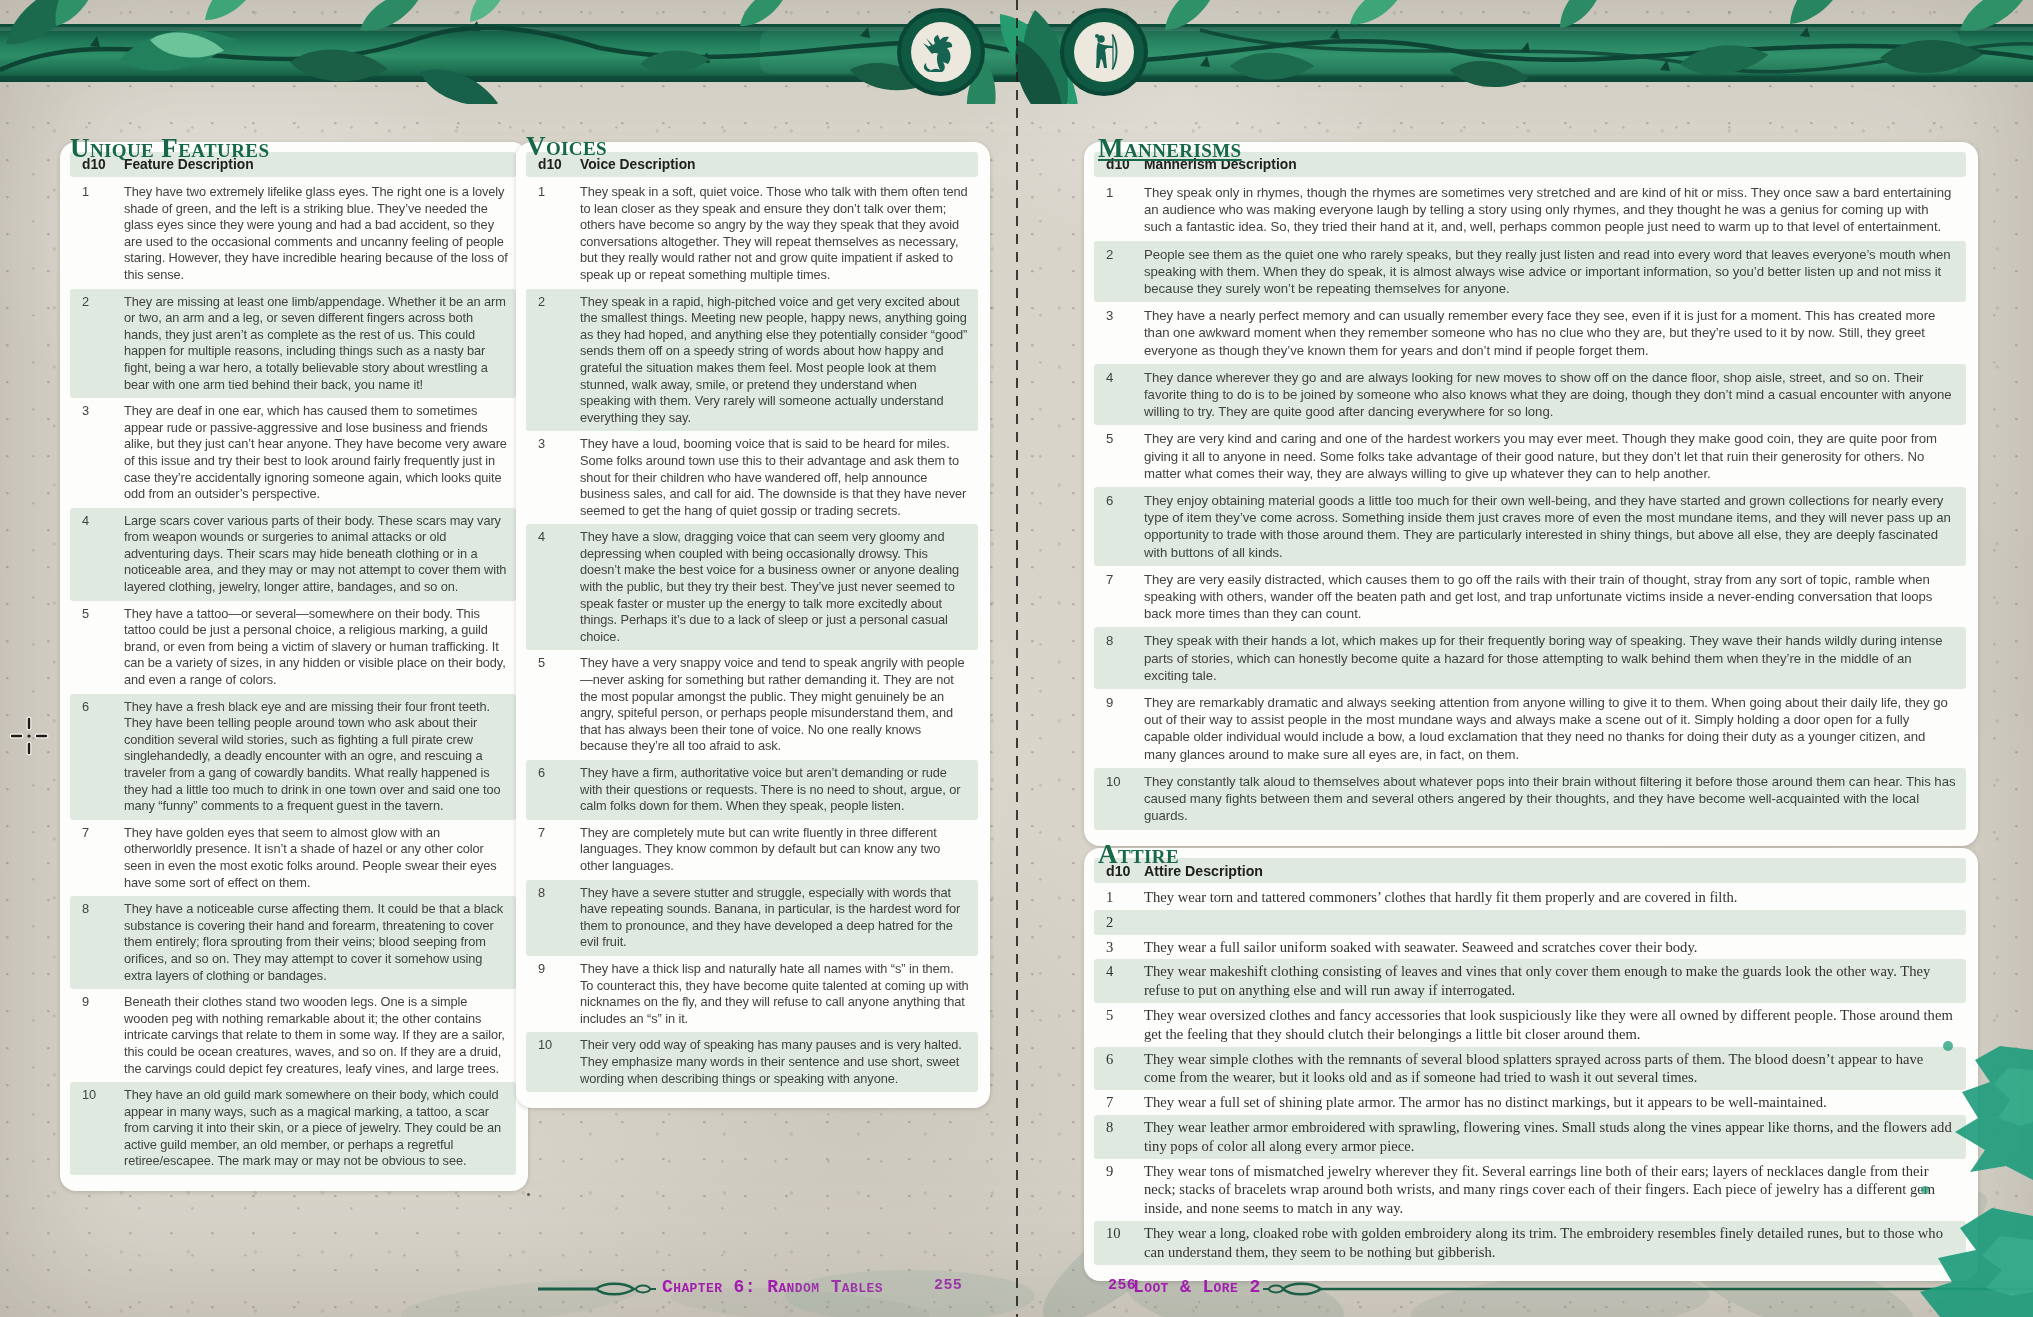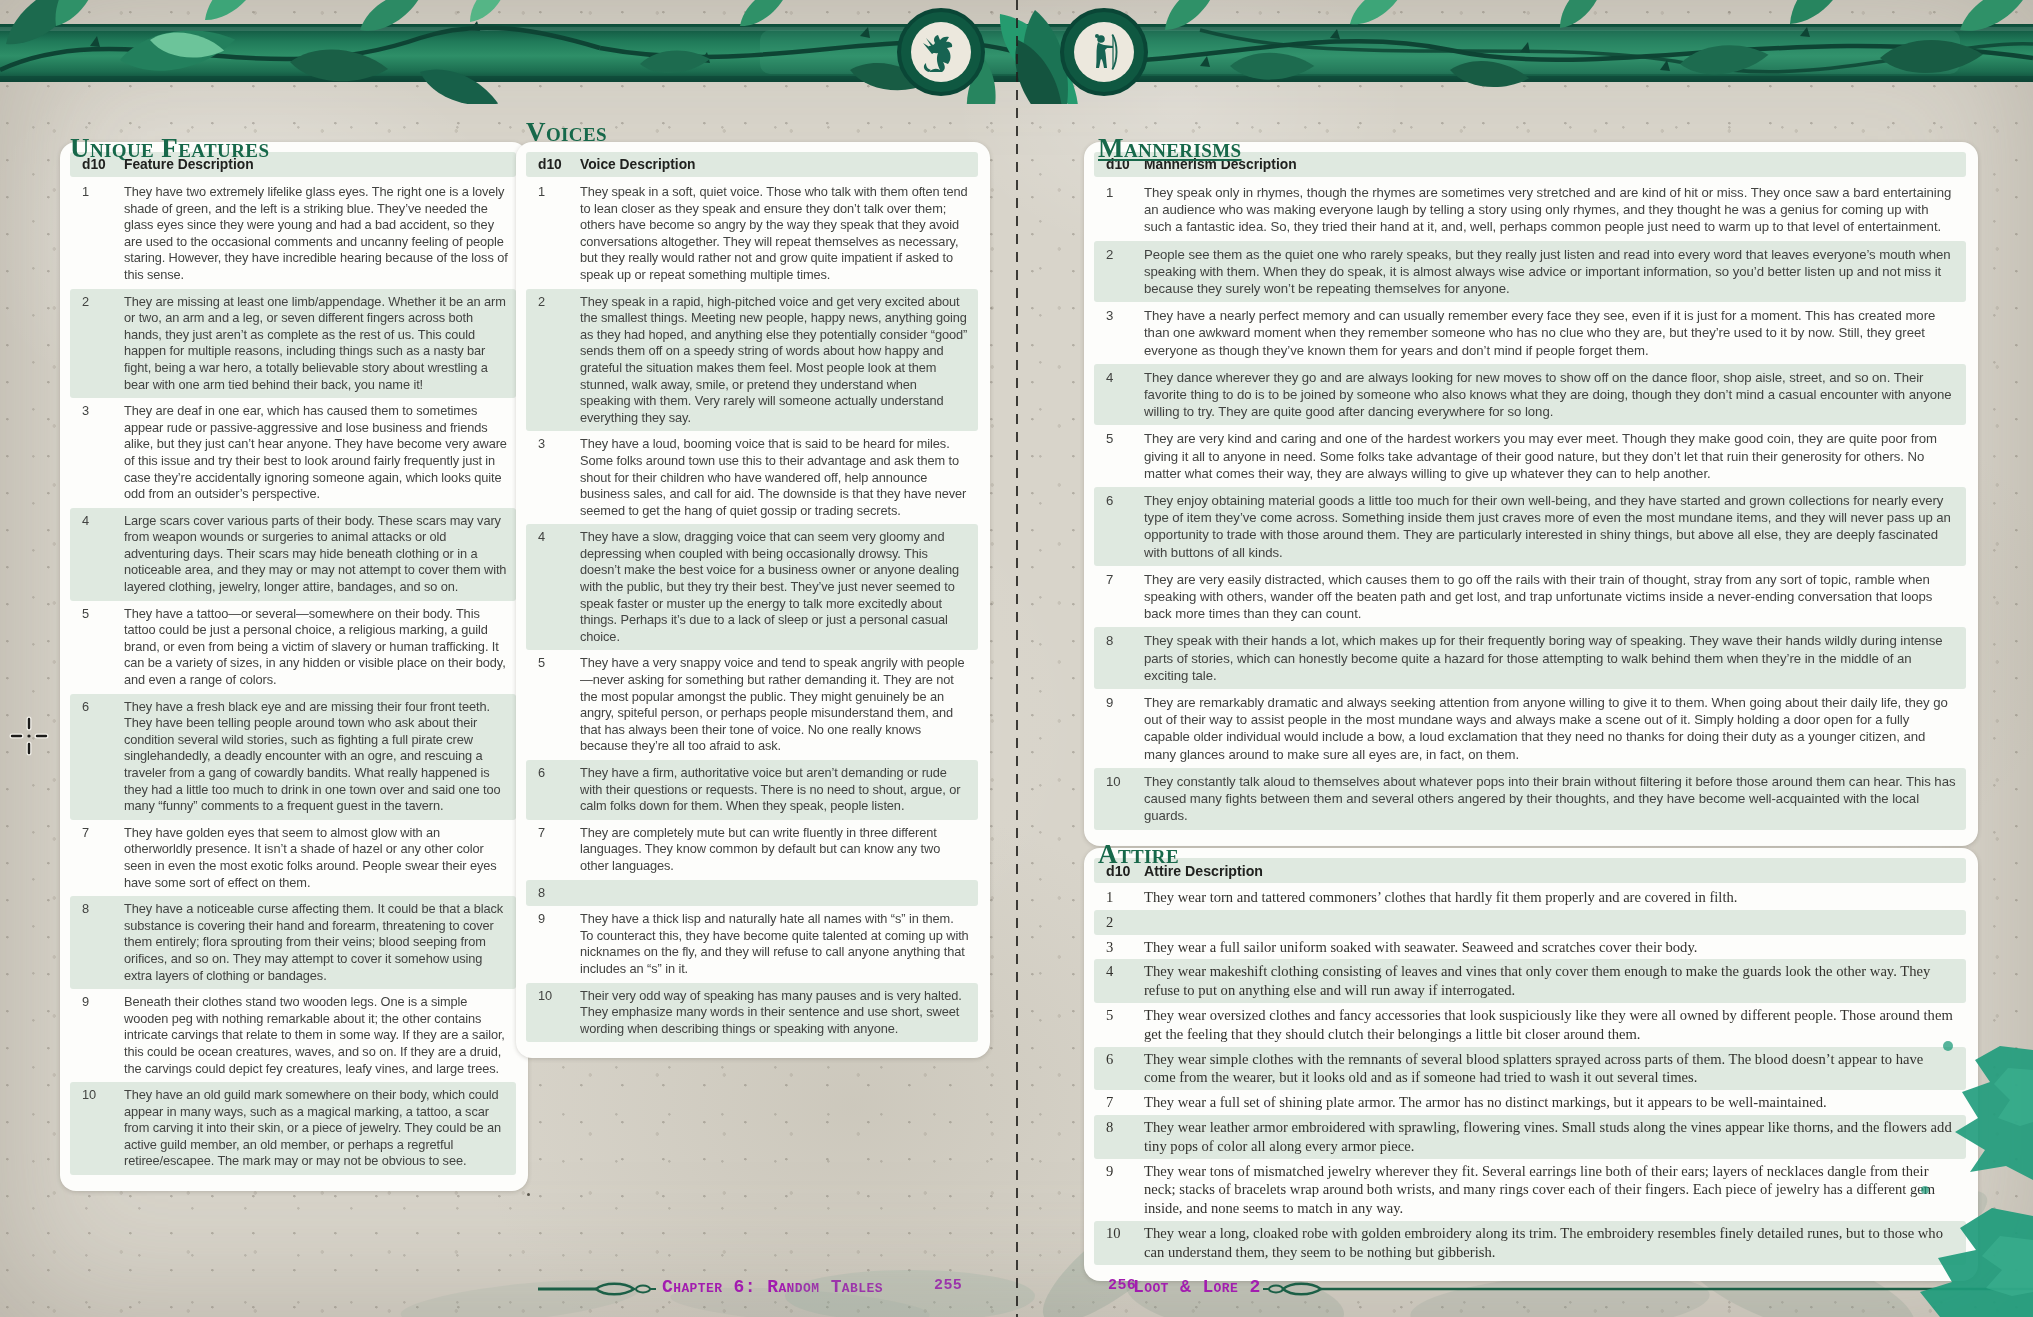--- a/index.html
+++ b/index.html
@@ -185,21 +185,21 @@
       <path d="M 0 -7 L 9 -6 L 9 -4 L 0 -4 Z"></path>
       <path d="M 9 -18 C 15 -9 15 9 9 18 L 7.5 17 C 13 9 13 -9 7.5 -17 Z"></path>
       <rect x="8.4" y="-17" width="1.2" height="34"></rect>
     </g>
   </g>
 </svg>
 
 <div class="page-divider"></div>
 
 <h2 class="sec-title" style="left:70px;top:114px;">Unique Features</h2>
-<h2 class="sec-title" style="left:526px;top:98px;">Voices</h2>
+<h2 class="sec-title" style="left:526px;top:112px;">Voices</h2>
 <h2 class="sec-title" style="left:1098px;top:114px;text-decoration:underline;">Mannerisms</h2>
 <h2 class="sec-title" style="left:1098px;top:820px;">Attire</h2>
 
 <div class="panel sans-table" style="left:60px;top:142px;width:446px;">
   <div class="thead">
     <span class="roll">d10</span>
     <span class="txt">Feature Description</span>
   </div>
   <div class="tbody">
       <div class="trow">
@@ -274,20 +274,21 @@
       <div class="trow">
         <span class="roll">6</span>
         <span class="txt">They have a firm, authoritative voice but aren’t demanding or rude with their questions or requests. There is no need to shout, argue, or calm folks down for them. When they speak, people listen.</span>
       </div>
       <div class="trow">
         <span class="roll">7</span>
         <span class="txt">They are completely mute but can write fluently in three different languages. They know common by default but can know any two other languages.</span>
       </div>
       <div class="trow">
         <span class="roll">8</span>
+        <span class="txt">They have a severe stutter and struggle, especially with words that have repeating sounds. Banana, in particular, is the hardest word for them to pronounce, and they have developed a deep hatred for the evil fruit.</span>
       </div>
       <div class="trow">
         <span class="roll">9</span>
         <span class="txt">They have a thick lisp and naturally hate all names with “s” in them. To counteract this, they have become quite talented at coming up with nicknames on the fly, and they will refuse to call anyone anything that includes an “s” in it.</span>
       </div>
       <div class="trow">
         <span class="roll">10</span>
         <span class="txt">Their very odd way of speaking has many pauses and is very halted. They emphasize many words in their sentence and use short, sweet wording when describing things or speaking with anyone.</span>
       </div>
     </div>

